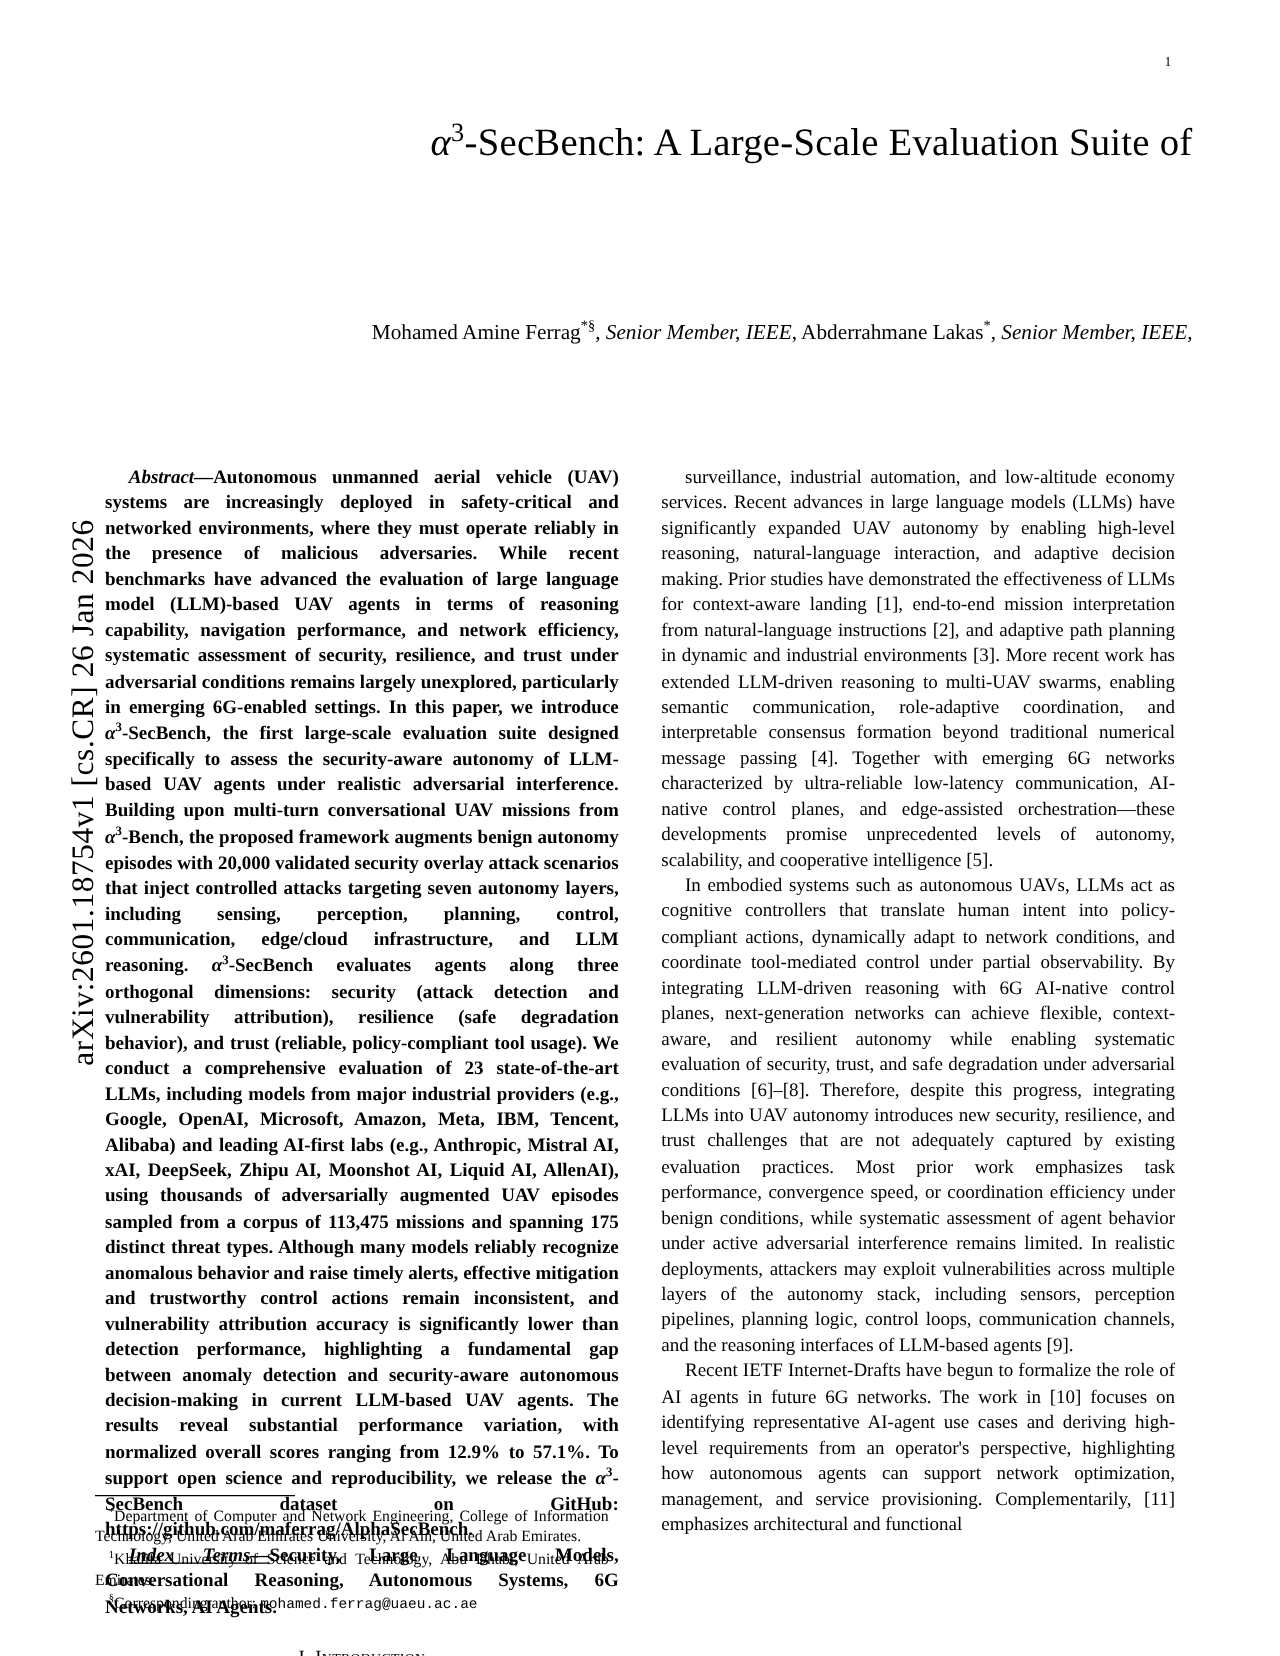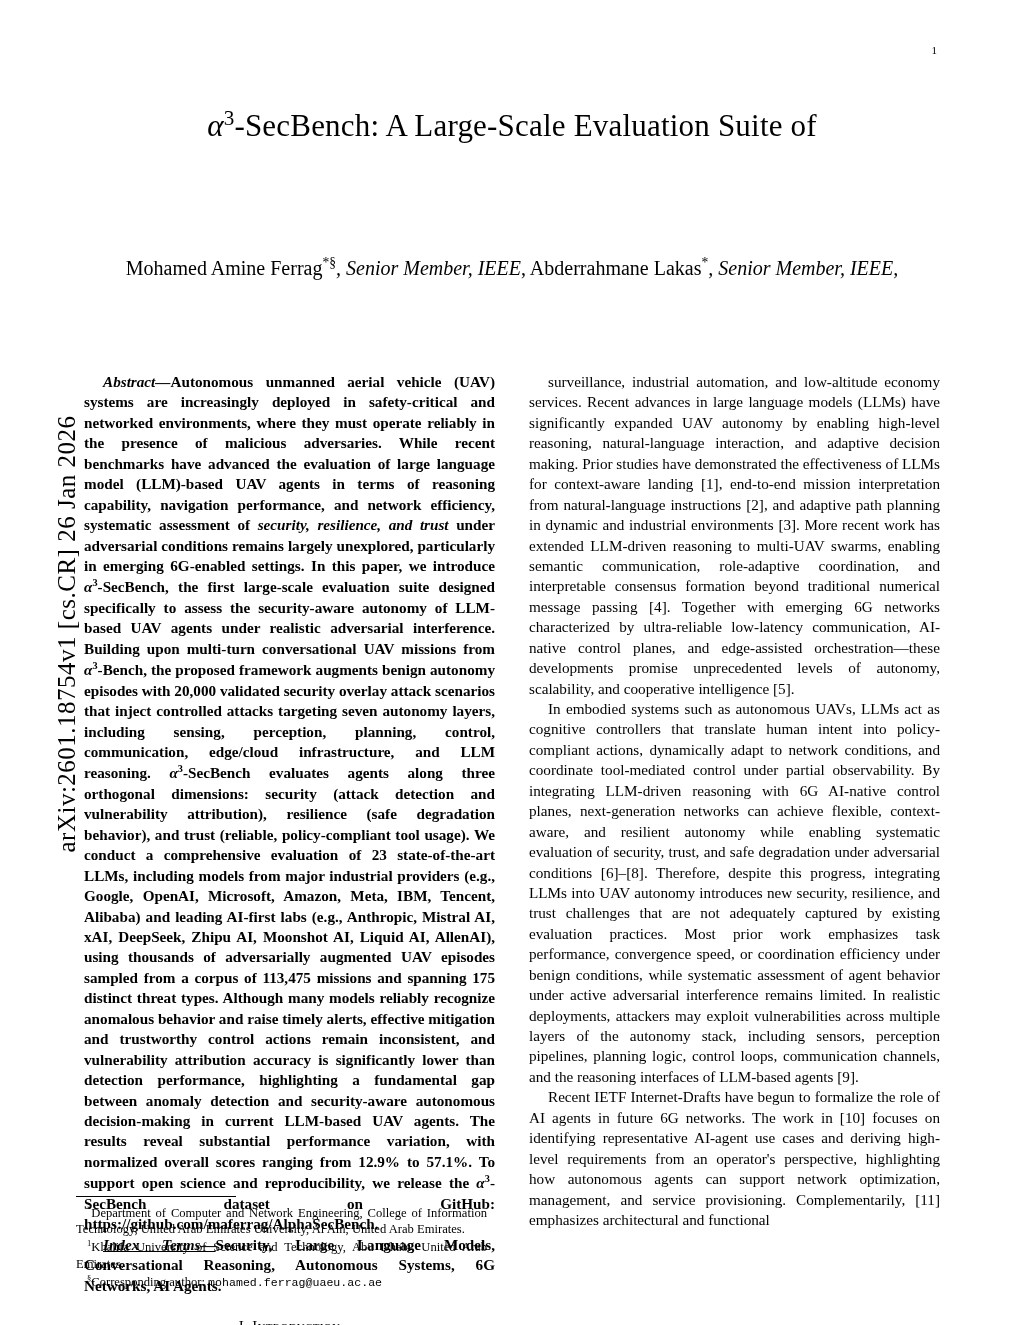--- a/index.html
+++ b/index.html
@@ -40,33 +40,34 @@
     white-space: nowrap;
   }
   .title-block {
     position: absolute;
     left: 70px;
     top: 92px;
     width: 884px;
     text-align: center;
   }
   .title-block h1 {
-    margin: 12px;
+    margin: 0;
     font-weight: normal;
     font-size: 31px;
     line-height: 1.42;
     letter-spacing: 0.2px;
+    text-align: right;
   }
   .authors {
     position: absolute;
     left: 70px;
     top: 252px;
     width: 884px;
-    text-align: center;
-    font-size: 20px;
+    text-align: right;
+    font-size: 17px;
     line-height: 1.6;
   }
   .authors .it {
     font-style: italic;
   }
   sup {
     font-size: 0.68em;
     vertical-align: super;
   }
   .columns {
@@ -94,21 +95,20 @@
     font-size: 14.2px;
     line-height: 1.34;
     text-indent: 19px;
     margin: 0;
   }
   .abstract .lead {
     font-style: italic;
     font-weight: bold;
   }
   .abstract .norm-it {
-    font-style: italic;
   }
   .index-terms {
     font-weight: bold;
     text-align: justify;
     font-size: 14.2px;
     line-height: 1.34;
     text-indent: 19px;
     margin: 15px 0 0 0;
   }
   .index-terms .lead {

